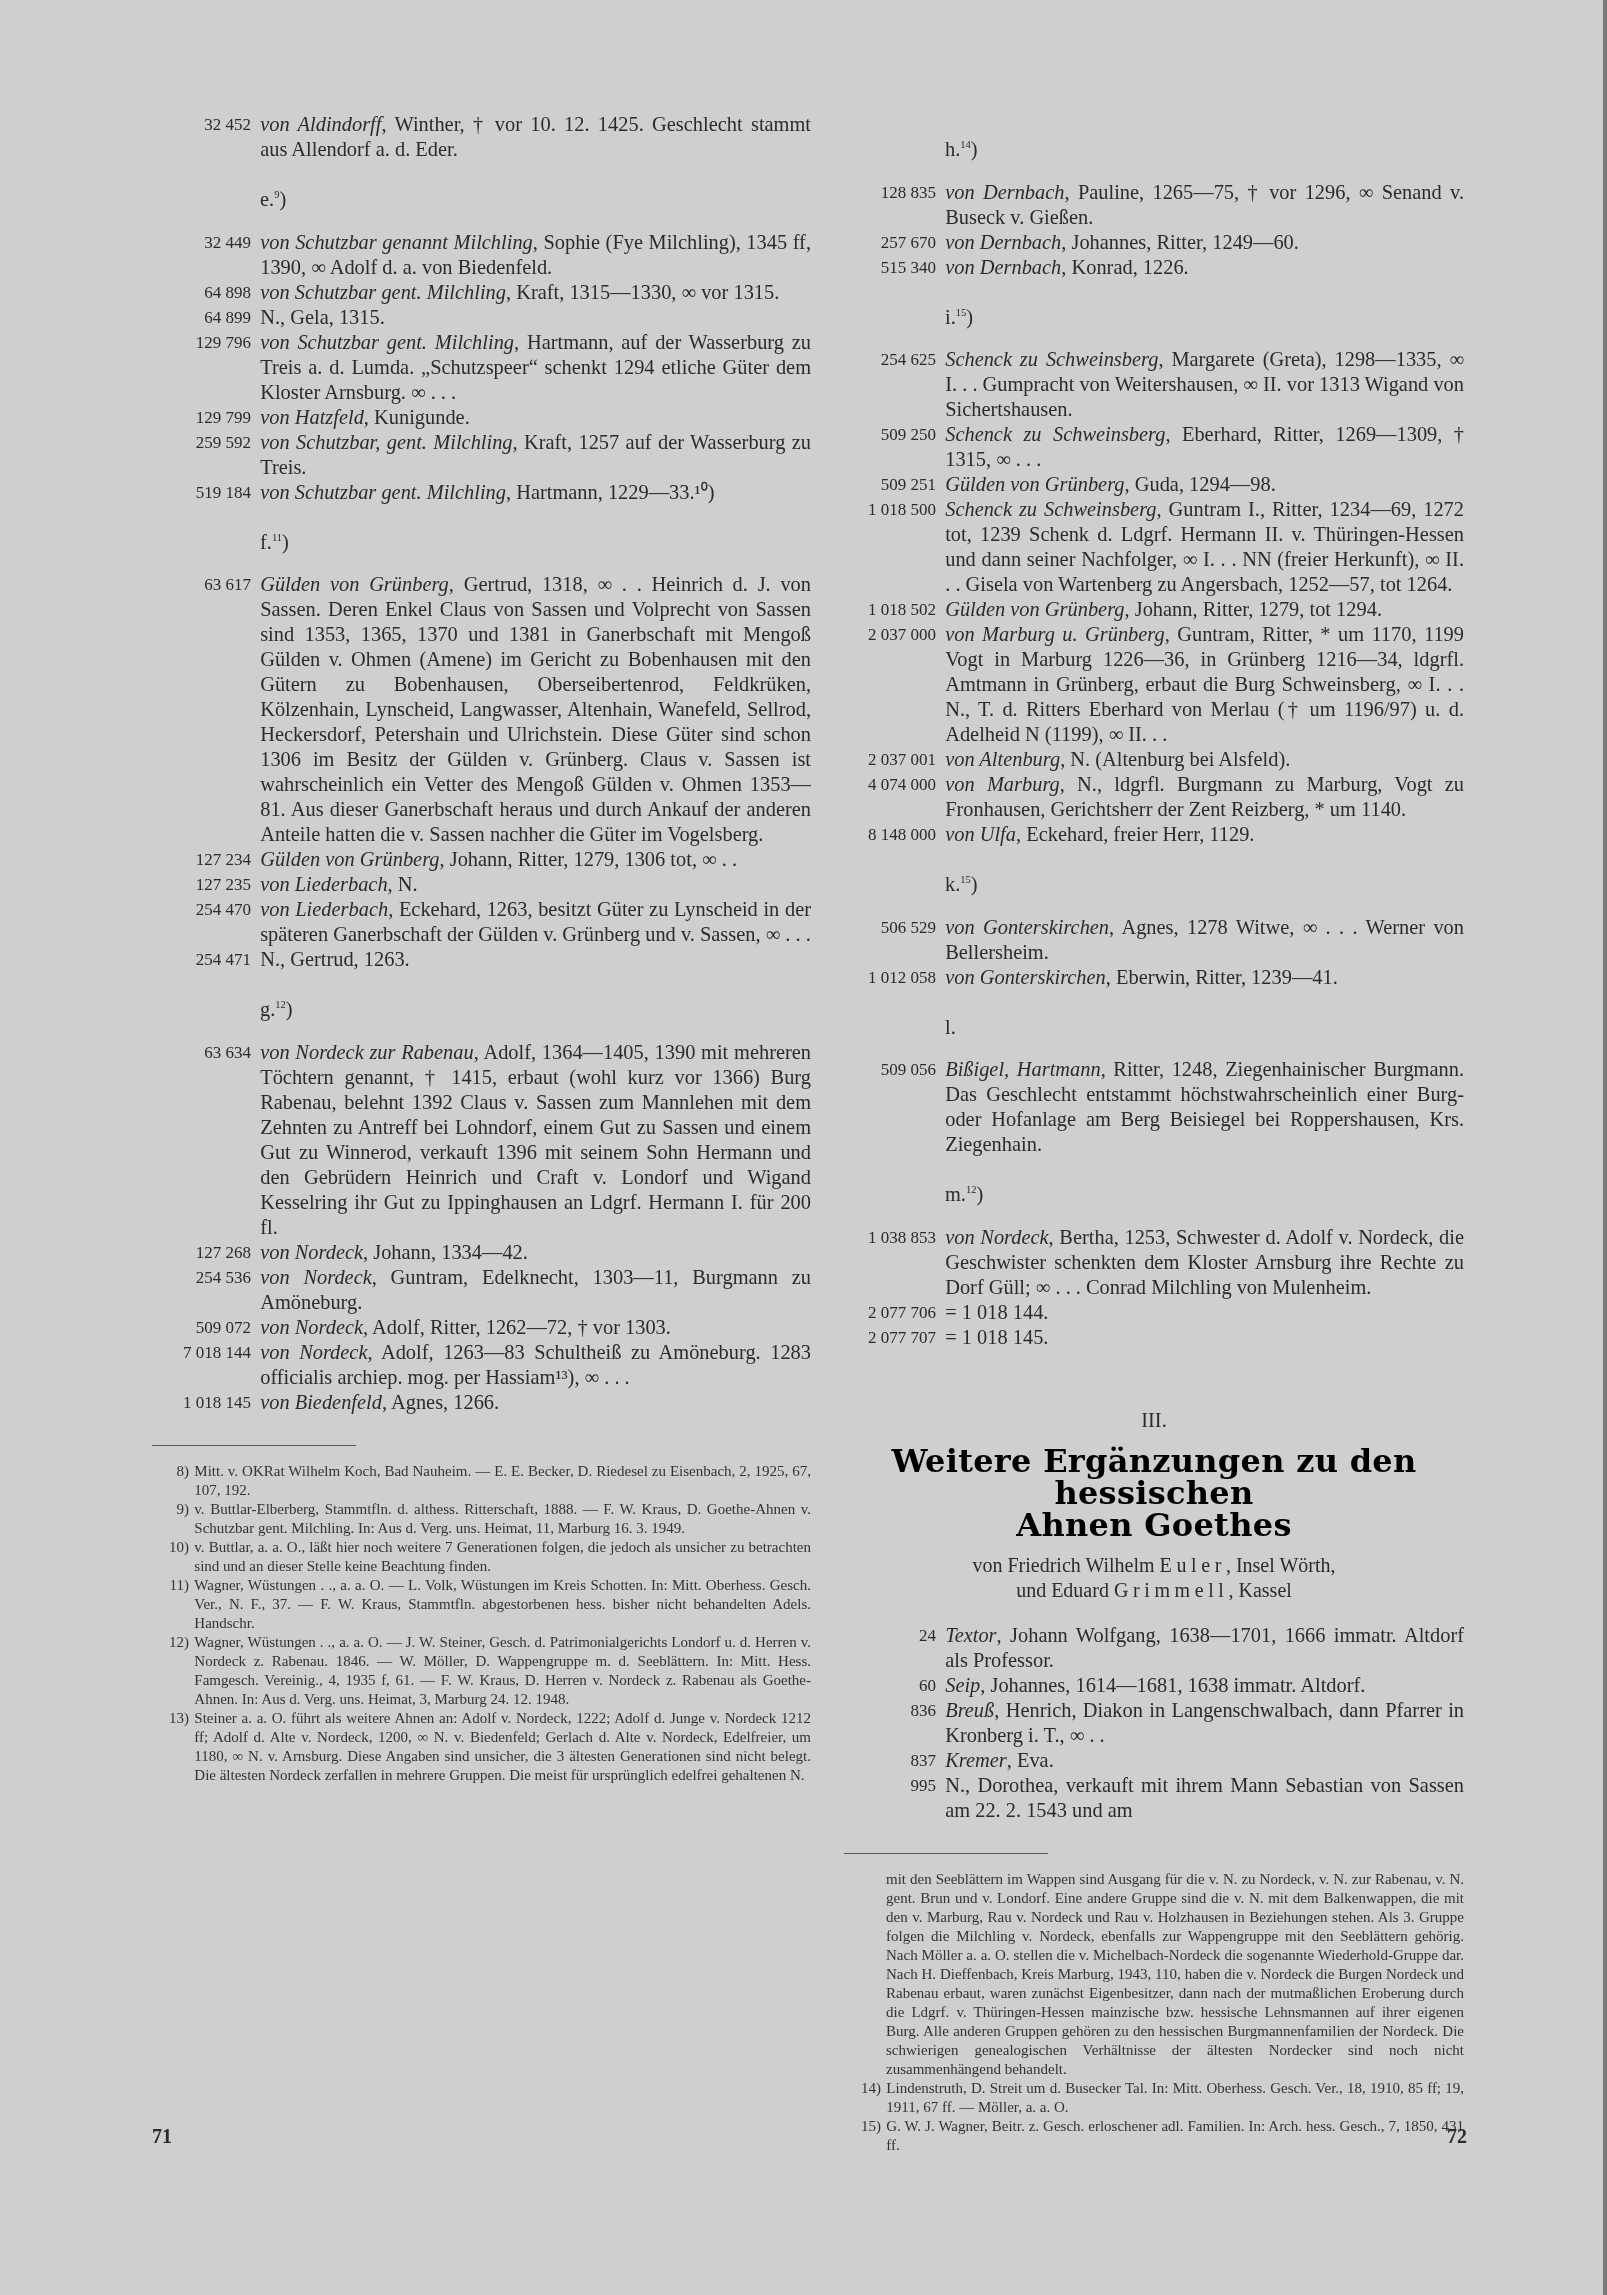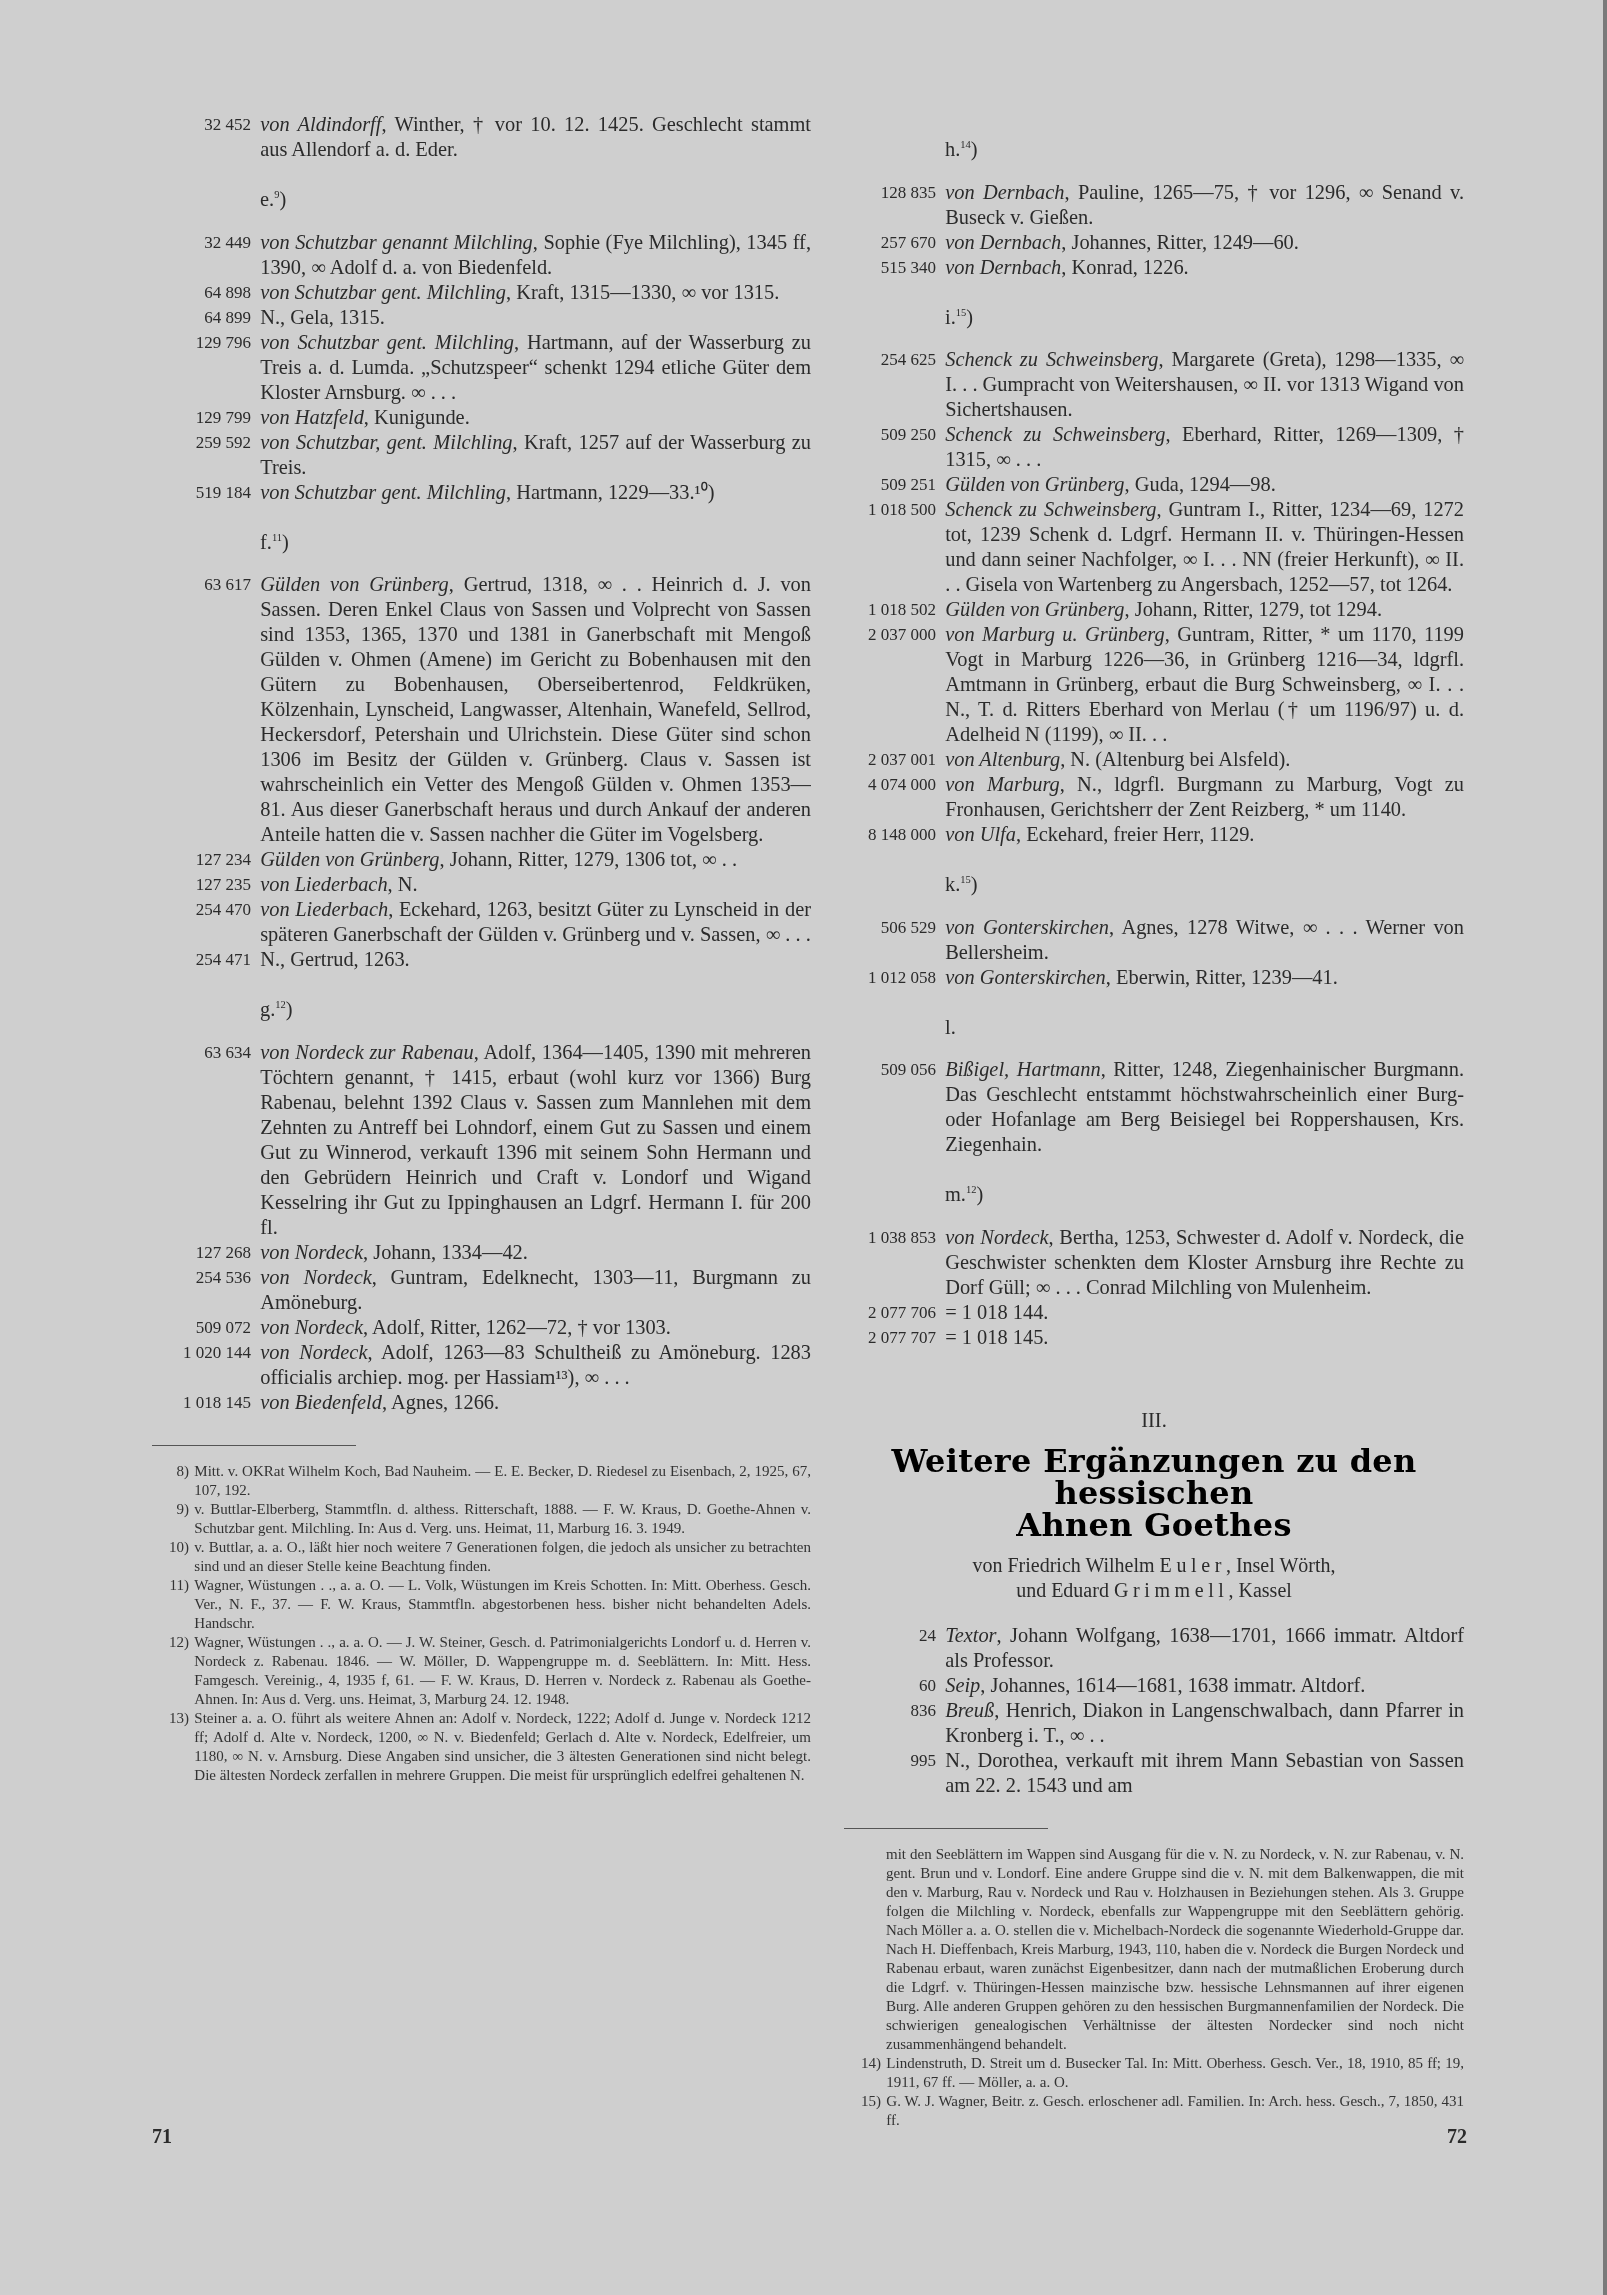--- a/index.html
+++ b/index.html
@@ -106,21 +106,21 @@
       </div>
       <div class="entry">
         <span class="num">254 536</span>
         <span class="txt"><i>von Nordeck</i><span>, Guntram, Edelknecht, 1303—11, Burgmann zu Amöneburg.</span></span>
       </div>
       <div class="entry">
         <span class="num">509 072</span>
         <span class="txt"><i>von Nordeck</i><span>, Adolf, Ritter, 1262—72, † vor 1303.</span></span>
       </div>
       <div class="entry">
-        <span class="num">1 020 144</span>
+        <span class="num">7 018 144</span>
         <span class="txt"><i>von Nordeck</i><span>, Adolf, 1263—83 Schultheiß zu Amöneburg. 1283 officialis archiep. mog. per Hassiam¹³), ∞ . . .</span></span>
       </div>
       <div class="entry">
         <span class="num">1 018 145</span>
         <span class="txt"><i>von Biedenfeld</i><span>, Agnes, 1266.</span></span>
       </div>
     </div>
   <div class="fn-rule"></div>
   <div class="footnotes" id="left-footnotes">
       <div class="fn">
@@ -246,20 +246,24 @@
         <span class="num">24</span>
         <span class="txt"><i>Textor</i><span>, Johann Wolfgang, 1638—1701, 1666 immatr. Altdorf als Professor.</span></span>
       </div>
       <div class="entry">
         <span class="num">60</span>
         <span class="txt"><i>Seip</i><span>, Johannes, 1614—1681, 1638 immatr. Altdorf.</span></span>
       </div>
       <div class="entry">
         <span class="num">836</span>
         <span class="txt"><i>Breuß</i><span>, Henrich, Diakon in Langenschwalbach, dann Pfarrer in Kronberg i. T., ∞ . .</span></span>
+      </div>
+      <div class="entry">
+        <span class="num">837</span>
+        <span class="txt"><i>Kremer</i><span>, Eva.</span></span>
       </div>
       <div class="entry">
         <span class="num">995</span>
         <span class="txt"><span>N., Dorothea, verkauft mit ihrem Mann Sebastian von Sassen am 22. 2. 1543 und am</span></span>
       </div>
     </div>
 
   <div class="fn-rule"></div>
   <div class="footnotes">
     <div class="fn-cont">mit den Seeblättern im Wappen sind Ausgang für die v. N. zu Nordeck, v. N. zur Rabenau, v. N. gent. Brun und v. Londorf. Eine andere Gruppe sind die v. N. mit dem Balkenwappen, die mit den v. Marburg, Rau v. Nordeck und Rau v. Holzhausen in Beziehungen stehen. Als 3. Gruppe folgen die Milchling v. Nordeck, ebenfalls zur Wappengruppe mit den Seeblättern gehörig. Nach Möller a. a. O. stellen die v. Michelbach-Nordeck die sogenannte Wiederhold-Gruppe dar. Nach H. Dieffenbach, Kreis Marburg, 1943, 110, haben die v. Nordeck die Burgen Nordeck und Rabenau erbaut, waren zunächst Eigenbesitzer, dann nach der mutmaßlichen Eroberung durch die Ldgrf. v. Thüringen-Hessen mainzische bzw. hessische Lehnsmannen auf ihrer eigenen Burg. Alle anderen Gruppen gehören zu den hessischen Burgmannenfamilien der Nordeck. Die schwierigen genealogischen Verhältnisse der ältesten Nordecker sind noch nicht zusammenhängend behandelt.</div>

